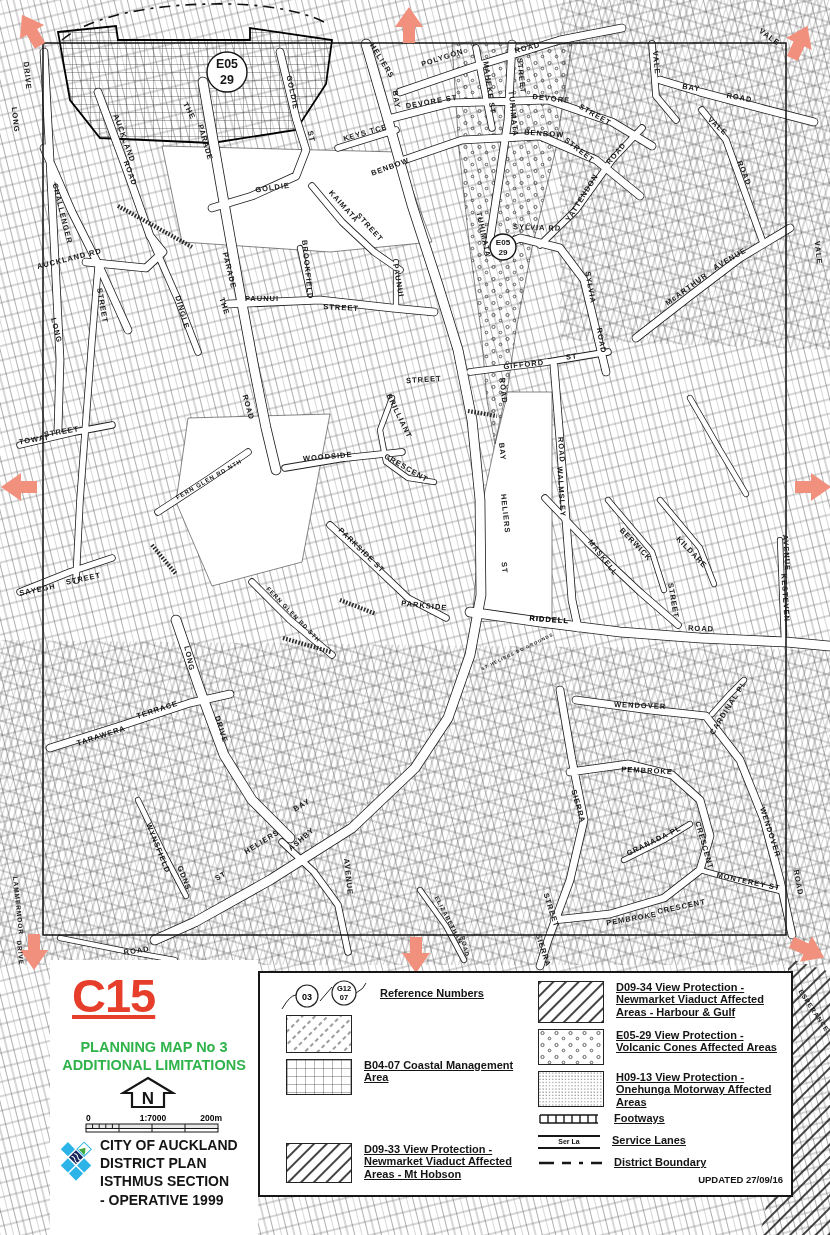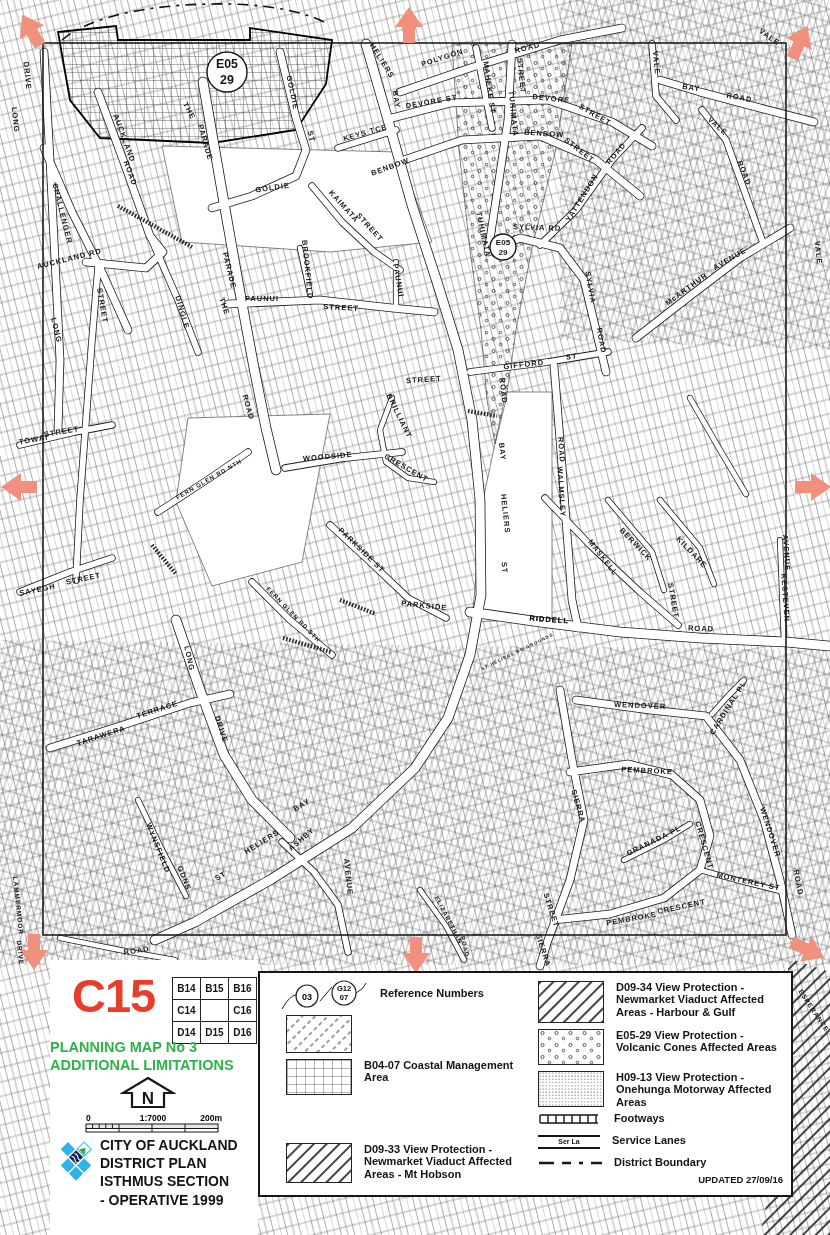--- a/index.html
+++ b/index.html
@@ -2,35 +2,35 @@
 <html><head>
 <meta charset="utf-8">
 <style>
   html,body{margin:0;padding:0;background:#888;}
   #page{position:relative;width:830px;height:1235px;background:#fff;overflow:hidden;
         font-family:"Liberation Sans",sans-serif;color:#141414;}
   svg{display:block;}
   .stl{font-family:"Liberation Sans",sans-serif;font-weight:bold;fill:#161616;letter-spacing:1px;}
   
   #panel-left{position:absolute;left:50px;top:960px;width:208px;height:275px;background:#fff;}
-  #sheet-code{position:absolute;left:22px;top:8px;font-size:47px;font-weight:bold;letter-spacing:-1px;}
+  #sheet-code{position:absolute;left:22px;top:8px;font-size:47px;font-weight:bold;letter-spacing:-1px;text-decoration:underline;}
   #index-grid{position:absolute;left:122px;top:17px;border-collapse:collapse;}
   #index-grid td{width:27px;height:21px;border:1px solid #222;font-size:10px;font-weight:bold;
                  text-align:center;padding:0;}
-  #map-title{position:absolute;left:0;top:78px;width:208px;
+  #map-title{position:absolute;left:0;top:78px;width:208px;text-align:center;
              font-size:14.5px;font-weight:bold;line-height:1.25;}
   #north{position:absolute;left:70px;top:116px;}
   #scalebar{position:absolute;left:28px;top:152px;}
   #logo{position:absolute;left:6px;top:172px;}
   #authority{position:absolute;left:50px;top:176px;font-size:14px;font-weight:bold;line-height:1.3;white-space:pre-line;}
   
   #legend{position:absolute;left:258px;top:971px;width:535px;height:226px;background:#fff;
           border:2px solid #161616;box-sizing:border-box;}
   .lrow{position:absolute;display:flex;align-items:flex-start;}
-  .lrow .txt{font-size:11px;font-weight:bold;line-height:1.12;width:175px;margin-left:12px;}
+  .lrow .txt{font-size:11px;font-weight:bold;line-height:1.12;width:175px;margin-left:12px;text-decoration:underline;}
   .swatch{border:1px solid #222;}
   #svc-sym{width:62px;text-align:center;font-size:7px;font-weight:bold;
            border-top:2px solid #161616;border-bottom:2px solid #161616;line-height:10px;}
   #updated{position:absolute;right:8px;bottom:10px;font-size:9.5px;font-weight:bold;font-stretch:condensed;}
 </style>
 </head>
 <body>
 
 <div id="page">
 
@@ -236,39 +236,20 @@
         <text transform="translate(137,953) rotate(-8)" font-size="7.5" text-anchor="middle" class="stl">ROAD</text>
         <text transform="translate(16,906) rotate(84)" font-size="6.5" text-anchor="middle" class="stl">LAMMERMOOR</text>
         <text transform="translate(18,953) rotate(84)" font-size="6.5" text-anchor="middle" class="stl">DRIVE</text>
         <text transform="translate(812,1012) rotate(56)" font-size="6.5" text-anchor="middle" class="stl">ESPERANCE</text>
         <text transform="translate(518,653) rotate(-26)" font-size="4.5" text-anchor="middle" class="stl">ST HELIERS BC GROUNDS</text>
       </g>
   </svg>
 
   <div id="panel-left">
     <div id="sheet-code" style="color:#E63E2B">C15</div>
-    <table id="index-grid">
-      <tbody>
-          <tr>
-        <td>B14</td>
-        <td>B15</td>
-        <td>B16</td>
-      </tr>
-      <tr>
-        <td>C14</td>
-        <td></td>
-        <td>C16</td>
-      </tr>
-      <tr>
-        <td>D14</td>
-        <td>D15</td>
-        <td>D16</td>
-      </tr>
-    </tbody>
-      </table>
     <div id="map-title" style="color:#2FB34A">
       <div>PLANNING MAP No 3</div>
       <div>ADDITIONAL LIMITATIONS</div>
     </div>
     <svg id="north" width="56" height="34" viewBox="0 0 56 34">
       <path d="M28,2 L53,17 L44,17 L44,31 L12,31 L12,17 L3,17 Z" fill="#fff" stroke="#161616" stroke-width="2.2"></path>
       <text x="28" y="28" text-anchor="middle" font-size="17" font-weight="bold" fill="#161616">N</text>
     </svg>
     <svg id="scalebar" width="150" height="24" viewBox="0 0 150 24">
       <text x="8" y="9" font-size="8.5" font-weight="bold">0</text>

